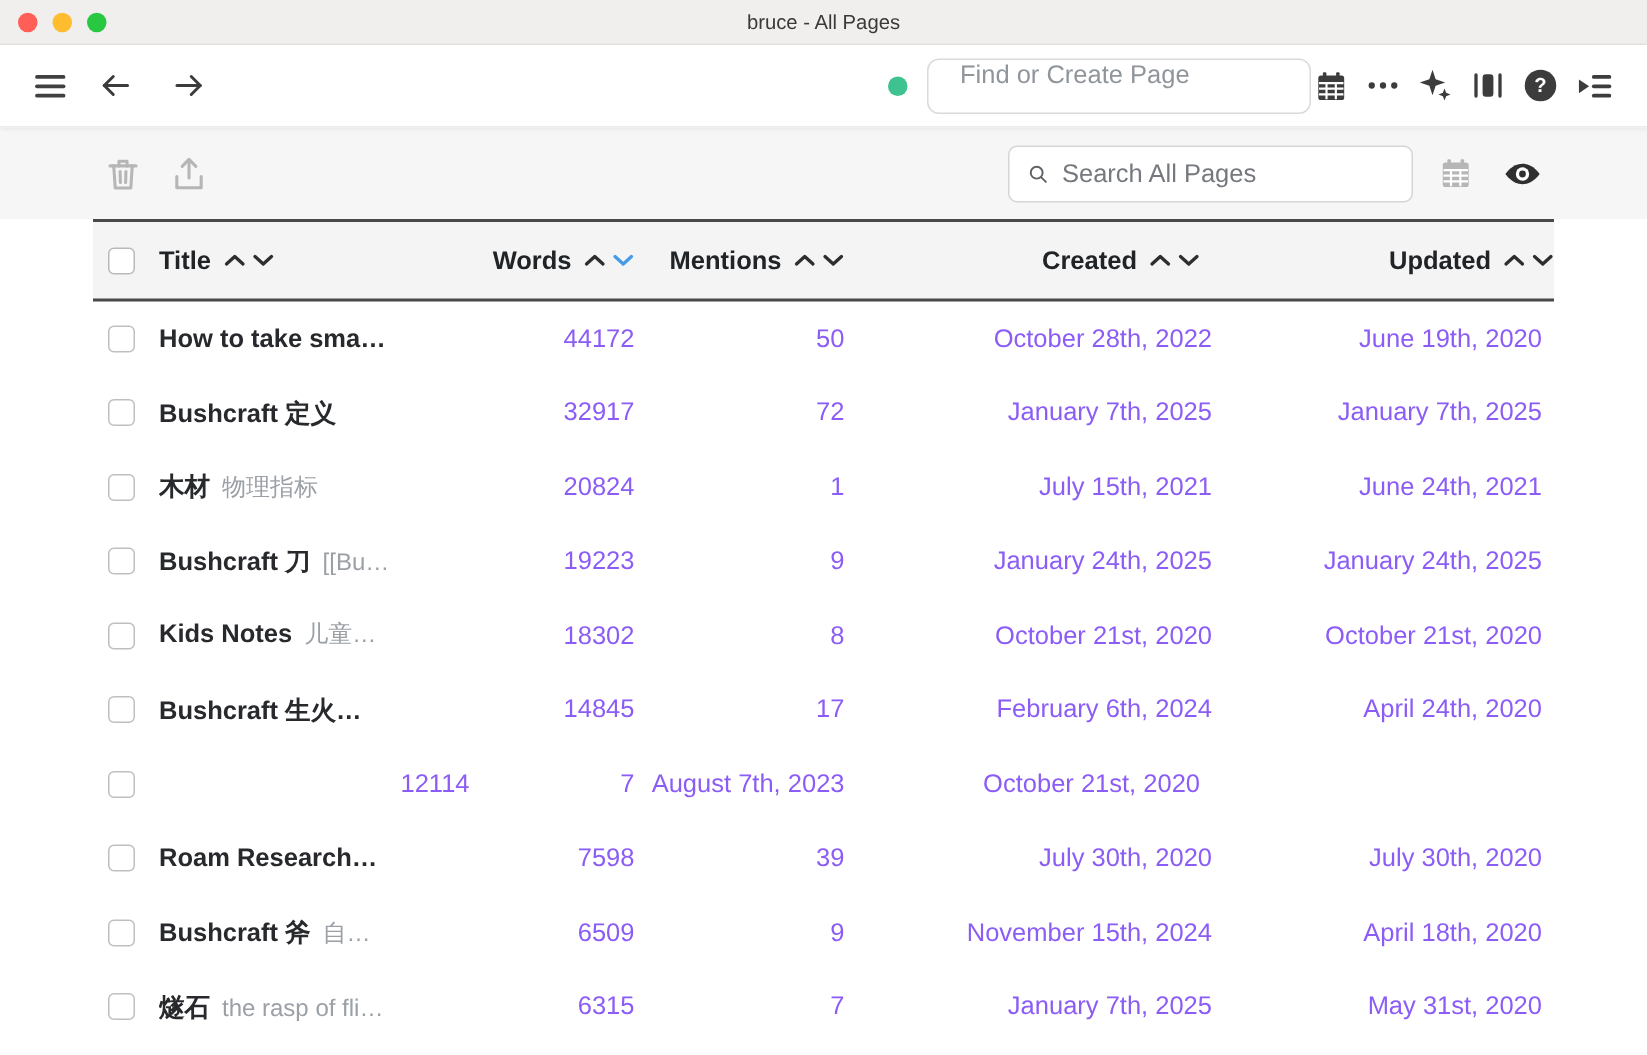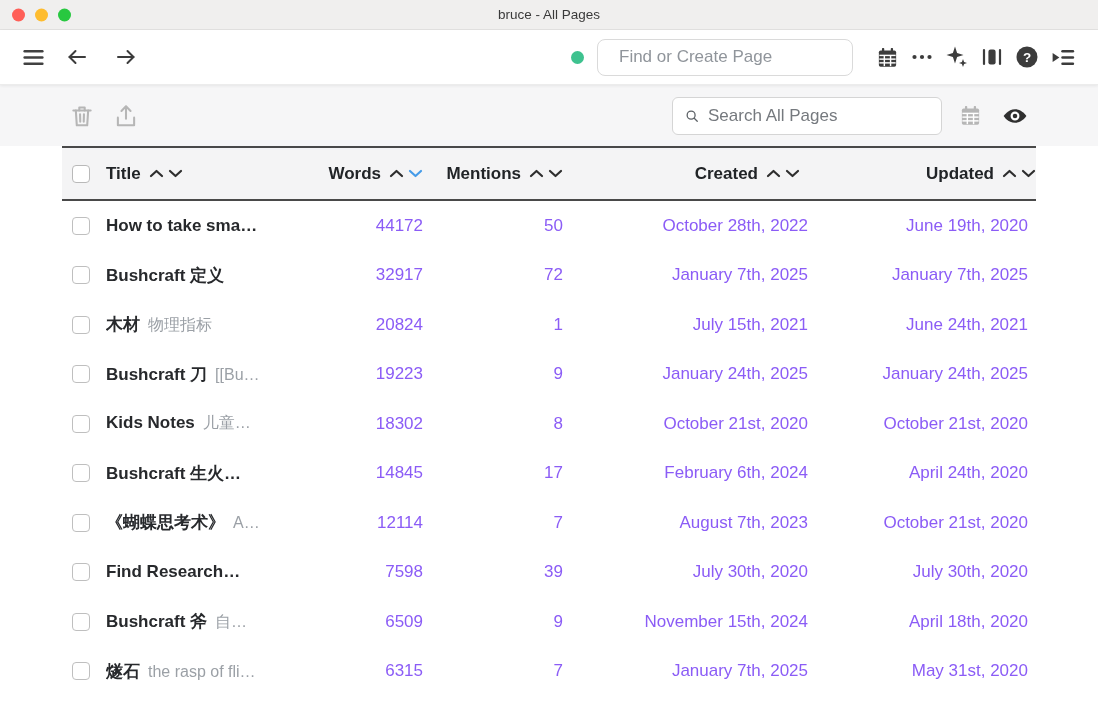--- a/index.html
+++ b/index.html
@@ -18,21 +18,21 @@
   .toolbar { height:55px; background:#fff; display:flex; align-items:center;
     padding:0 23px 0 20px; border-bottom:1px solid #ececec;
     box-shadow:0 1px 3px rgba(0,0,0,0.07); position:relative; z-index:2; }
   .toolbar .spacer { flex:1; }
   .tb-icon { width:26px; height:26px; display:flex; align-items:center; justify-content:center;
     cursor:pointer; flex:0 0 auto; }
   .tb-icon + .tb-icon { margin-left:9px; }
   .nav-group { display:flex; align-items:center; gap:14px; margin-left:18px; }
   .presence-dot { width:13px; height:13px; border-radius:50%; margin-right:13px; }
   .find-box { width:256px; height:37px; background:#fff; border:1px solid #dadada;
-    border-radius:8px; display:flex; align-items:center; padding:0 12px; gap:9px; margin-right:21px; }
+    border-radius:8px; display:flex; align-items:flex-start; padding:0 12px; gap:9px; margin-right:0; }
   .find-box input { border:none; outline:none; flex:1; font-size:17px;
     font-family:inherit; background:transparent; color:#3a3a3a; }
   .find-box input::placeholder { color:#90959b; }
 
   
   .controls { height:61px; background:#f6f6f7; display:flex; align-items:center;
     padding:0 70px 0 68px; }
   .ctl-icon { width:27px; height:27px; display:flex; align-items:center; justify-content:center;
     cursor:pointer; }
   .ctl-icon + .ctl-icon { margin-left:17px; }
@@ -370,35 +370,32 @@
     <div class="cell right">14845</div>
     <div class="cell right">17</div>
     <div class="cell right">February 6th, 2024</div>
     <div class="cell right col-last">April 24th, 2020</div>
   </div>
 
   <div class="trow">
     <div class="cb-cell">
       <div class="checkbox"></div>
     </div>
-    <div class="cell title-cell">
-      <span>《蝴蝶思考术》</span><span class="title-sub">A…</span>
-    </div>
     <div class="cell right">12114</div>
     <div class="cell right">7</div>
     <div class="cell right">August 7th, 2023</div>
     <div class="cell right col-last">October 21st, 2020</div>
   </div>
 
   <div class="trow">
     <div class="cb-cell">
       <div class="checkbox"></div>
     </div>
     <div class="cell title-cell">
-      <span>Find Research…</span>
+      <span>Roam Research…</span>
     </div>
     <div class="cell right">7598</div>
     <div class="cell right">39</div>
     <div class="cell right">July 30th, 2020</div>
     <div class="cell right col-last">July 30th, 2020</div>
   </div>
 
   <div class="trow">
     <div class="cb-cell">
       <div class="checkbox"></div>

